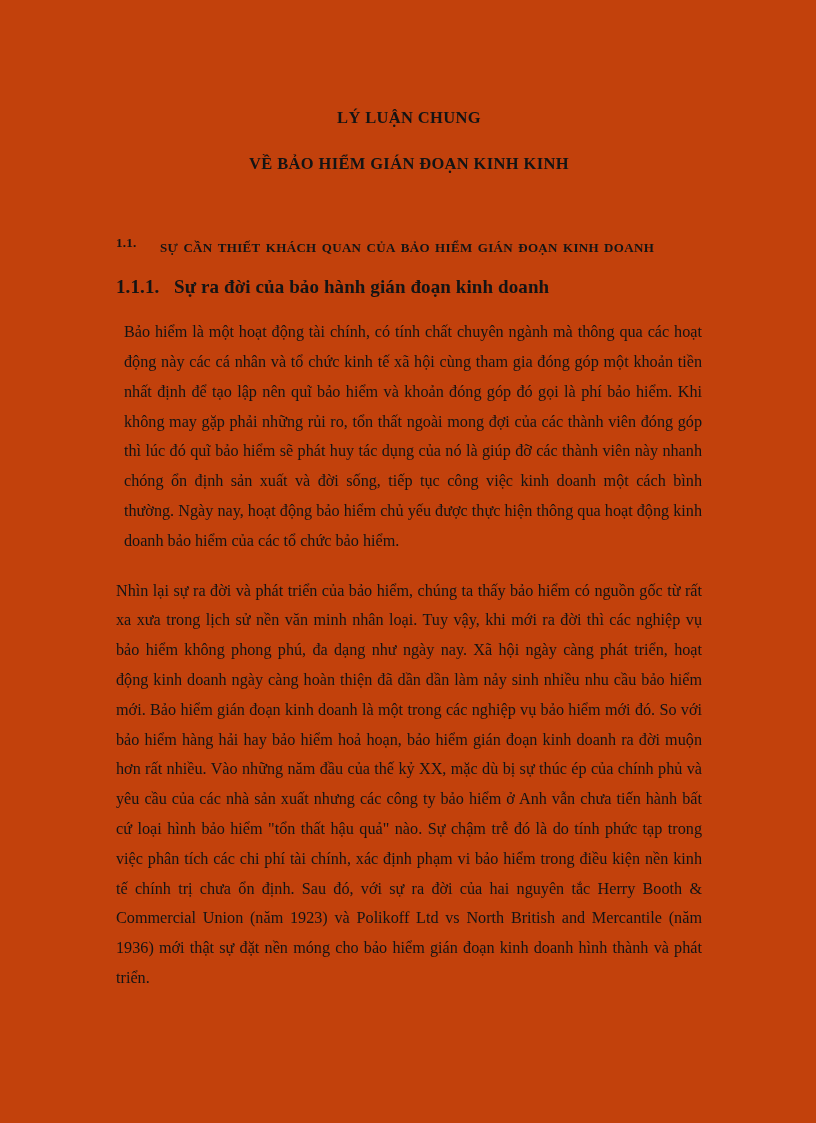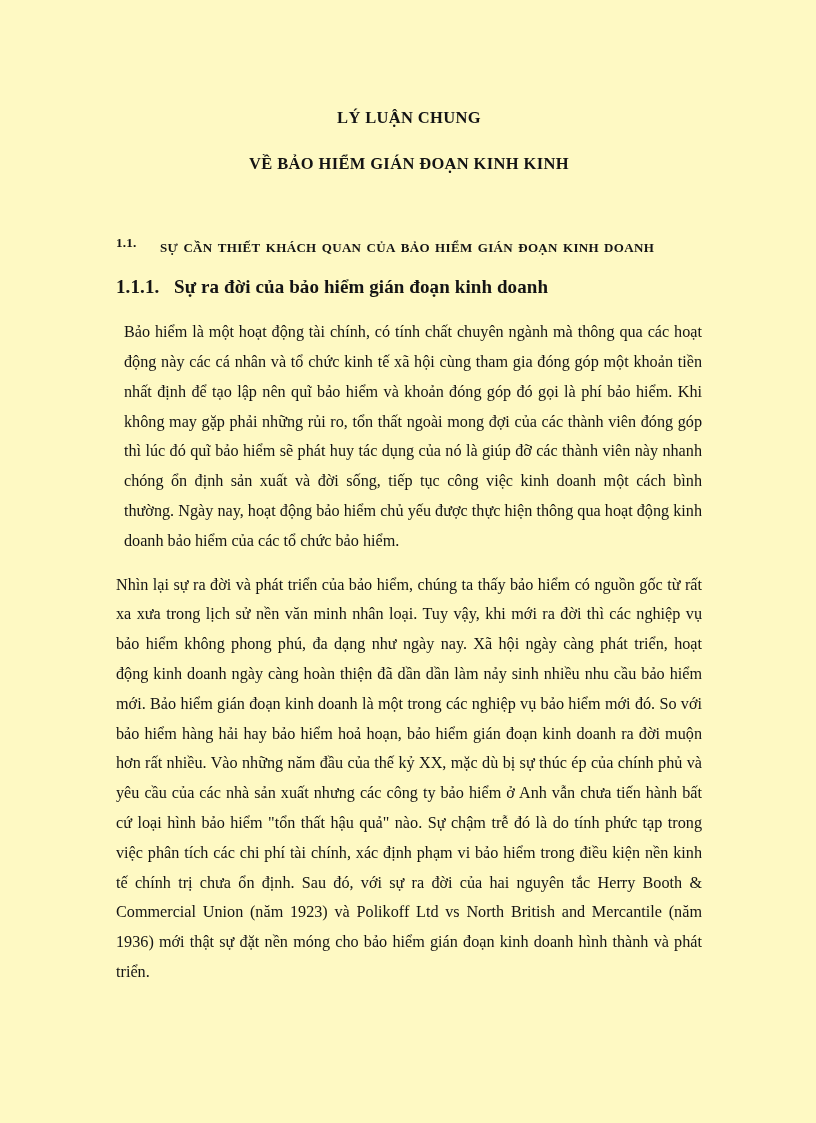--- a/index.html
+++ b/index.html
@@ -5,21 +5,21 @@
   html, body {
     margin: 0;
     padding: 0;
     background: #ffffff;
   }
 
   .page {
     position: relative;
     width: 816px;
     height: 1123px;
-    background: #fef9c3;
+    background: #c2410c;
     margin: 0 auto;
     overflow: hidden;
     font-family: "Liberation Serif", "DejaVu Serif", serif;
     color: #141414;
     -webkit-font-smoothing: antialiased;
   }
 
   .content {
     position: absolute;
     left: 116px;
@@ -88,42 +88,42 @@
     font-size: 16.2px;
     line-height: 29.8px;
     margin: 0;
     hyphens: none;
   }
   .body-par.first {
     margin-top: 20px;
     margin-left: 8px;
   }
   .body-par + .body-par {
-    margin-top: 14px;
+    margin-top: 20px;
   }
 </style>
 </head>
 <body>
 
 <div class="page">
   <div class="content">
 
     <div class="doc-title">
       <span class="title-line-1">LÝ LUẬN CHUNG</span>
       <span class="title-line-2">VỀ BẢO HIỂM GIÁN ĐOẠN KINH KINH</span>
     </div>
 
     <div class="heading-1">
       <span class="h-num">1.1.</span>
       <span class="h-text">Sự cần thiết khách quan của bảo hiểm gián đoạn kinh doanh</span>
     </div>
 
     <div class="heading-2">
       <span class="h-num">1.1.1.</span>
-      <span class="h-text">Sự ra đời của bảo hiểm gián đoạn kinh doanh</span>
+      <span class="h-text">Sự ra đời của bảo hành gián đoạn kinh doanh</span>
     </div>
 
     <p class="body-par first">Bảo hiểm là một hoạt động tài chính, có tính chất chuyên ngành mà thông qua các hoạt động này các cá nhân và tổ chức kinh tế xã hội cùng tham gia đóng góp một khoản tiền nhất định để tạo lập nên quĩ bảo hiểm và khoản đóng góp đó gọi là phí bảo hiểm. Khi không may gặp phải những rủi ro, tổn thất ngoài mong đợi của các thành viên đóng góp thì lúc đó quĩ bảo hiểm sẽ phát huy tác dụng của nó là giúp đỡ các thành viên này nhanh chóng ổn định sản xuất và đời sống, tiếp tục công việc kinh doanh một cách bình thường. Ngày nay, hoạt động bảo hiểm chủ yếu được thực hiện thông qua hoạt động kinh doanh bảo hiểm của các tổ chức bảo hiểm.</p>
 
     <p class="body-par">Nhìn lại sự ra đời và phát triển của bảo hiểm, chúng ta thấy bảo hiểm có nguồn gốc từ rất xa xưa trong lịch sử nền văn minh nhân loại. Tuy vậy, khi mới ra đời thì các nghiệp vụ bảo hiểm không phong phú, đa dạng như ngày nay. Xã hội ngày càng phát triển, hoạt động kinh doanh ngày càng hoàn thiện đã dần dần làm nảy sinh nhiều nhu cầu bảo hiểm mới. Bảo hiểm gián đoạn kinh doanh là một trong các nghiệp vụ bảo hiểm mới đó. So với bảo hiểm hàng hải hay bảo hiểm hoả hoạn, bảo hiểm gián đoạn kinh doanh ra đời muộn hơn rất nhiều. Vào những năm đầu của thế kỷ XX, mặc dù bị sự thúc ép của chính phủ và yêu cầu của các nhà sản xuất nhưng các công ty bảo hiểm ở Anh vẫn chưa tiến hành bất cứ loại hình bảo hiểm "tổn thất hậu quả" nào. Sự chậm trễ đó là do tính phức tạp trong việc phân tích các chi phí tài chính, xác định phạm vi bảo hiểm trong điều kiện nền kinh tế chính trị chưa ổn định. Sau đó, với sự ra đời của hai nguyên tắc Herry Booth &amp; Commercial Union (năm 1923) và Polikoff Ltd vs North British and Mercantile (năm 1936) mới thật sự đặt nền móng cho bảo hiểm gián đoạn kinh doanh hình thành và phát triển.</p>
 
   </div>
 </div>
 
 </body></html>

